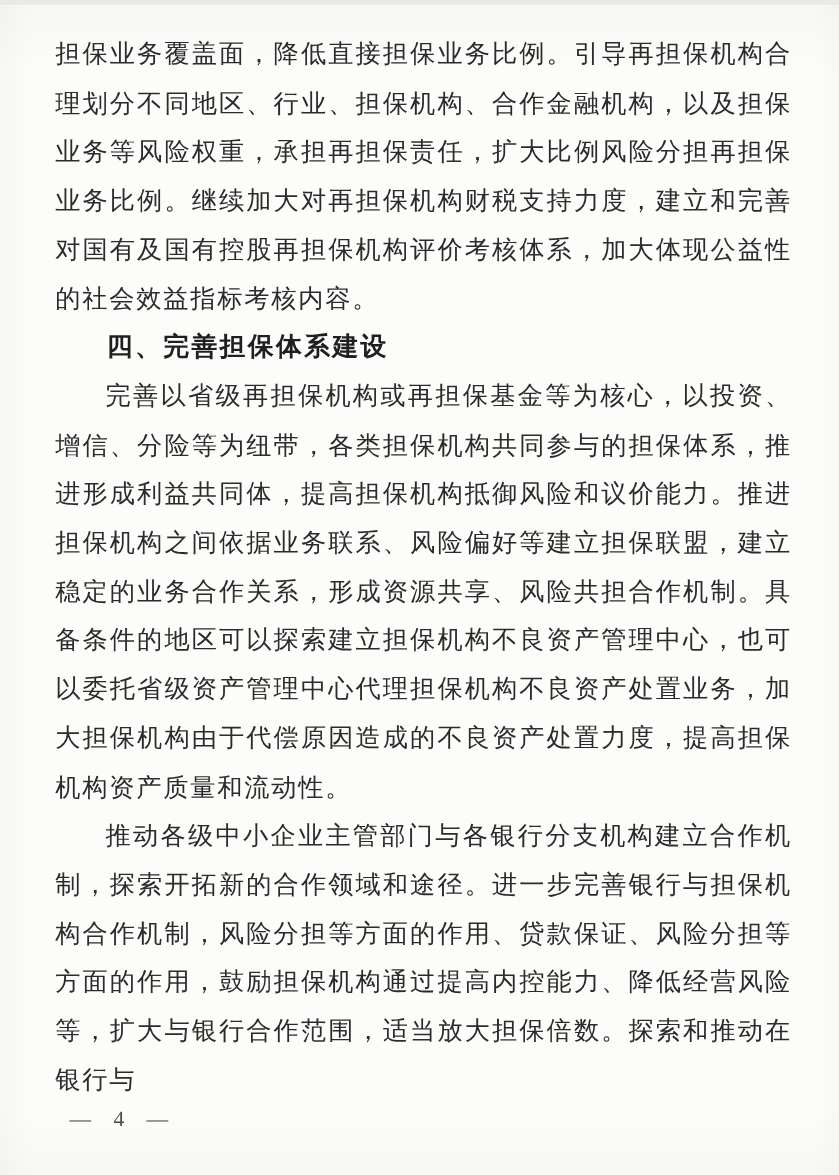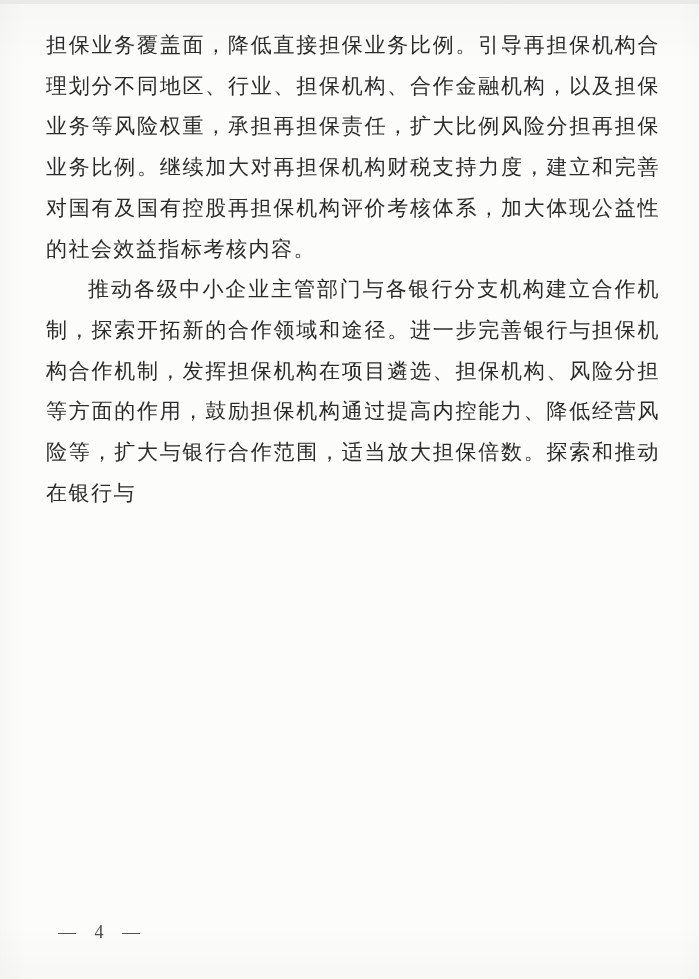--- a/index.html
+++ b/index.html
@@ -58,16 +58,18 @@
     color: #4d4d4d;
     font-family: "Liberation Serif", "DejaVu Serif", serif;
   }
 </style>
 </head>
 <body>
 
 <div class="page">
   <div class="content">
     <p class="para no-indent">担保业务覆盖面，降低直接担保业务比例。引导再担保机构合理划分不同地区、行业、担保机构、合作金融机构，以及担保业务等风险权重，承担再担保责任，扩大比例风险分担再担保业务比例。继续加大对再担保机构财税支持力度，建立和完善对国有及国有控股再担保机构评价考核体系，加大体现公益性的社会效益指标考核内容。</p>
-    <p class="para">推动各级中小企业主管部门与各银行分支机构建立合作机制，探索开拓新的合作领域和途径。进一步完善银行与担保机构合作机制，发挥担保机构在项目遴选、担保机构、风险分担等方面的作用，鼓励担保机构通过提高内控能力、降低经营风险等，扩大与银行合作范围，适当放大担保倍数。探索和推动在银行与</p>
+    <h2 class="heading">四、完善担保体系建设</h2>
+    <p class="para">完善以省级再担保机构或再担保基金等为核心，以投资、增信、分险等为纽带，各类担保机构共同参与的担保体系，推进形成利益共同体，提高担保机构抵御风险和议价能力。推进担保机构之间依据业务联系、风险偏好等建立担保联盟，建立稳定的业务合作关系，形成资源共享、风险共担合作机制。具备条件的地区可以探索建立担保机构不良资产管理中心，也可以委托省级资产管理中心代理担保机构不良资产处置业务，加大担保机构由于代偿原因造成的不良资产处置力度，提高担保机构资产质量和流动性。</p>
+    <p class="para">推动各级中小企业主管部门与各银行分支机构建立合作机制，探索开拓新的合作领域和途径。进一步完善银行与担保机构合作机制，风险分担等方面的作用、贷款保证、风险分担等方面的作用，鼓励担保机构通过提高内控能力、降低经营风险等，扩大与银行合作范围，适当放大担保倍数。探索和推动在银行与</p>
   </div>
   <div class="footer">— 4 —</div>
 </div>
 
 </body></html>

